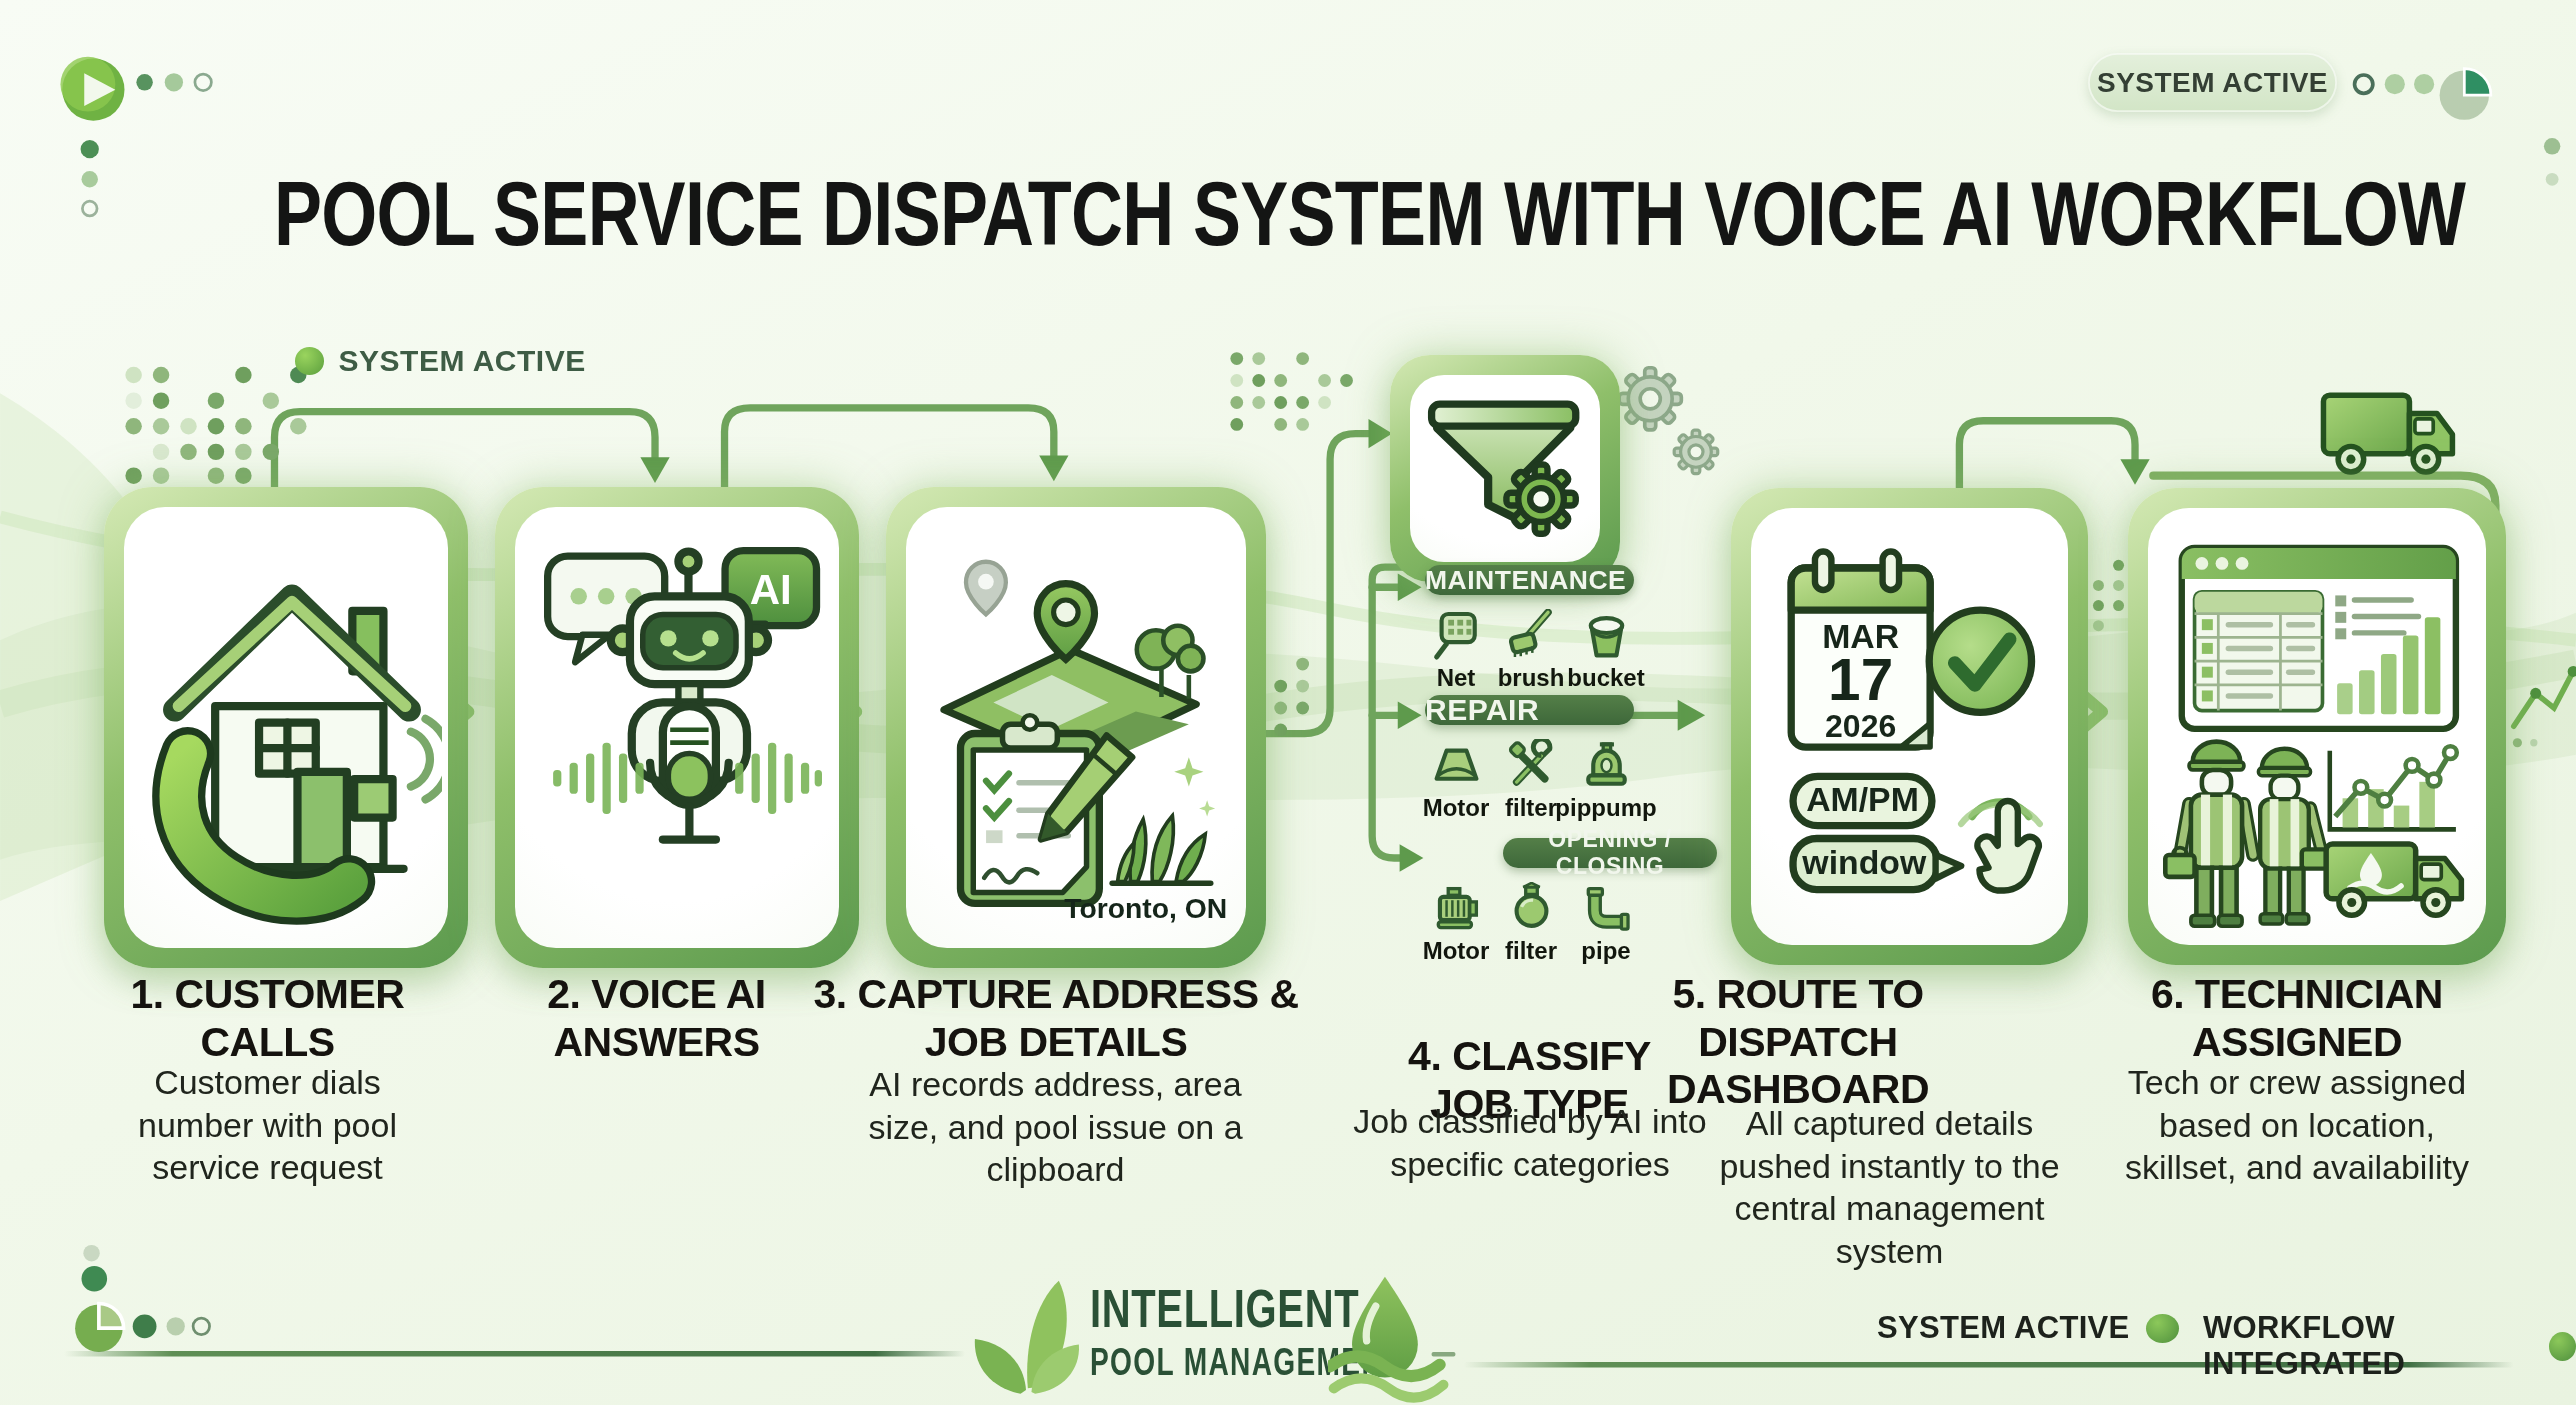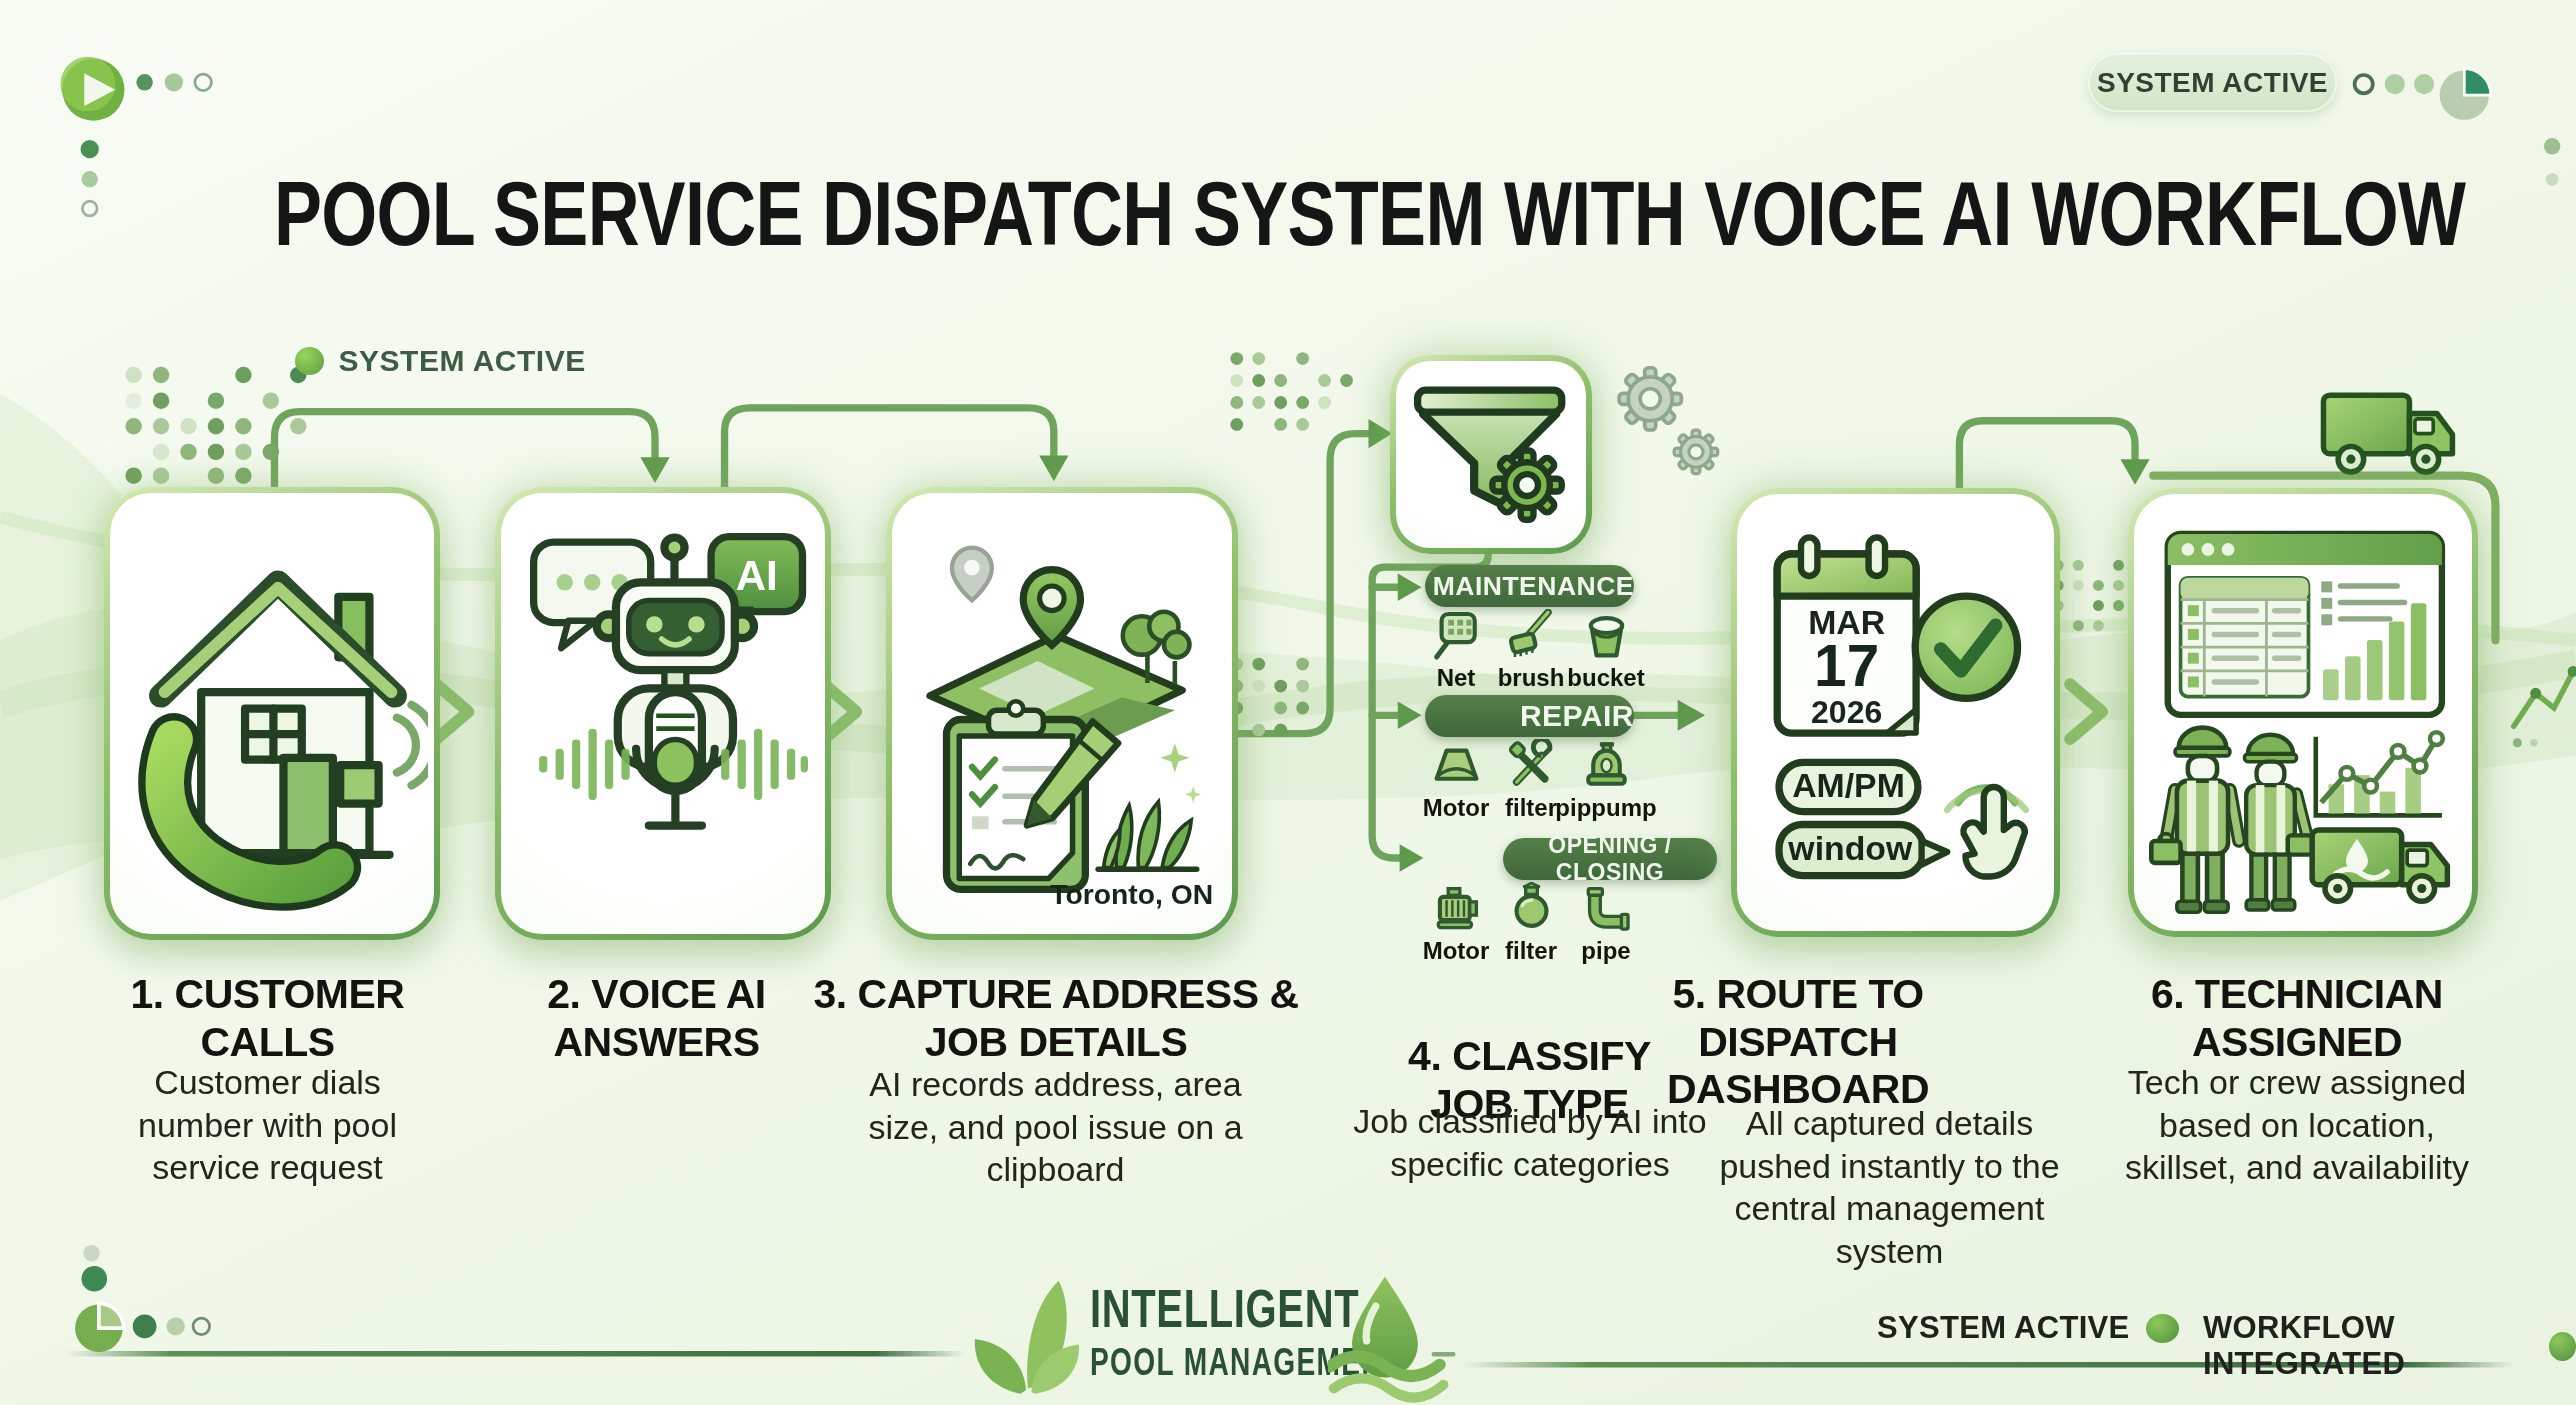--- a/index.html
+++ b/index.html
@@ -11,32 +11,32 @@
   #title-wrap span{display:inline-block;transform:scaleX(.8);transform-origin:center;
     font-size:90px;font-weight:bold;letter-spacing:-0.9px;color:#141514;white-space:nowrap;}
   .sys-pill{position:absolute;left:2088px;top:53px;width:249px;height:59px;border-radius:31px;
     background:linear-gradient(180deg,#e4f0dc,#d2e5c6);display:flex;align-items:center;justify-content:center;
     font-weight:bold;font-size:28px;color:#343f34;letter-spacing:0.5px;
     box-shadow:inset 0 0 0 1.8px rgba(255,255,255,.6),0 4.6px 11px rgba(120,160,110,.25);}
   .flow-label{position:absolute;left:295px;top:344px;display:flex;align-items:center;gap:14.6px;
     font-size:30px;font-weight:bold;color:#3e5c45;letter-spacing:0.5px;}
   .flow-label .dot{width:29px;height:27.4px;border-radius:50%;
     background:radial-gradient(circle at 35% 30%,#9ad45e,#5a9e3d);}
-  .card-frame{position:absolute;border-radius:48px;padding:6px;
+  .card-frame{position:absolute;border-radius:48px;padding:20px;
     background:linear-gradient(150deg,#d4e9b4,#8fbf6a 45%,#5c9a4e);
     box-shadow:0 0 41px rgba(140,190,110,.5),0 18.3px 29px rgba(110,160,90,.22);}
   .card{width:100%;height:100%;border-radius:41px;box-sizing:border-box;
     background:radial-gradient(130% 130% at 50% 18%,#ffffff 55%,#f0f7ea 100%);
     display:flex;align-items:center;justify-content:center;overflow:hidden;}
   .step-title{position:absolute;font-weight:bold;font-size:41px;line-height:1.16;color:#15130f;
     text-align:center;letter-spacing:-0.5px;}
   .step-desc{position:absolute;font-size:34px;line-height:1.25;color:#20251d;text-align:center;}
   .cat-pill{position:absolute;width:209px;background:linear-gradient(180deg,#547f48,#3e683a);
-    color:#f1f6ec;font-weight:bold;text-align:center;border-radius:29px;height:42px;
-    display:flex;align-items:center;justify-content:flex-end;letter-spacing:0.5px;
+    color:#f1f6ec;font-weight:bold;text-align:center;border-radius:29px;height:30px;
+    display:flex;align-items:center;justify-content:flex-start;letter-spacing:0.5px;
     box-shadow:0 3.7px 9.1px rgba(60,100,50,.35);}
   .cat-row{position:absolute;width:218px;display:flex;justify-content:space-between;}
   .cat-item{display:flex;flex-direction:column;align-items:center;width:68px;text-align:right;}
   .cat-item-label{font-size:24px;font-weight:bold;color:#11160d;margin-top:1.8px;white-space:nowrap;}
   #logo-text{position:absolute;left:1090px;top:1281px;transform:scaleX(.74);transform-origin:left top;
     color:#2a5036;}
   #logo-text .l1{font-size:54px;font-weight:bold;letter-spacing:0.9px;line-height:1;}
   #logo-text .l2{font-size:38px;font-weight:bold;letter-spacing:1.8px;line-height:1;margin-top:8.2px;}
   .footer-item{position:absolute;display:flex;align-items:center;gap:16.5px;
     font-size:31px;font-weight:bold;color:#1d221c;letter-spacing:0.3px;}

